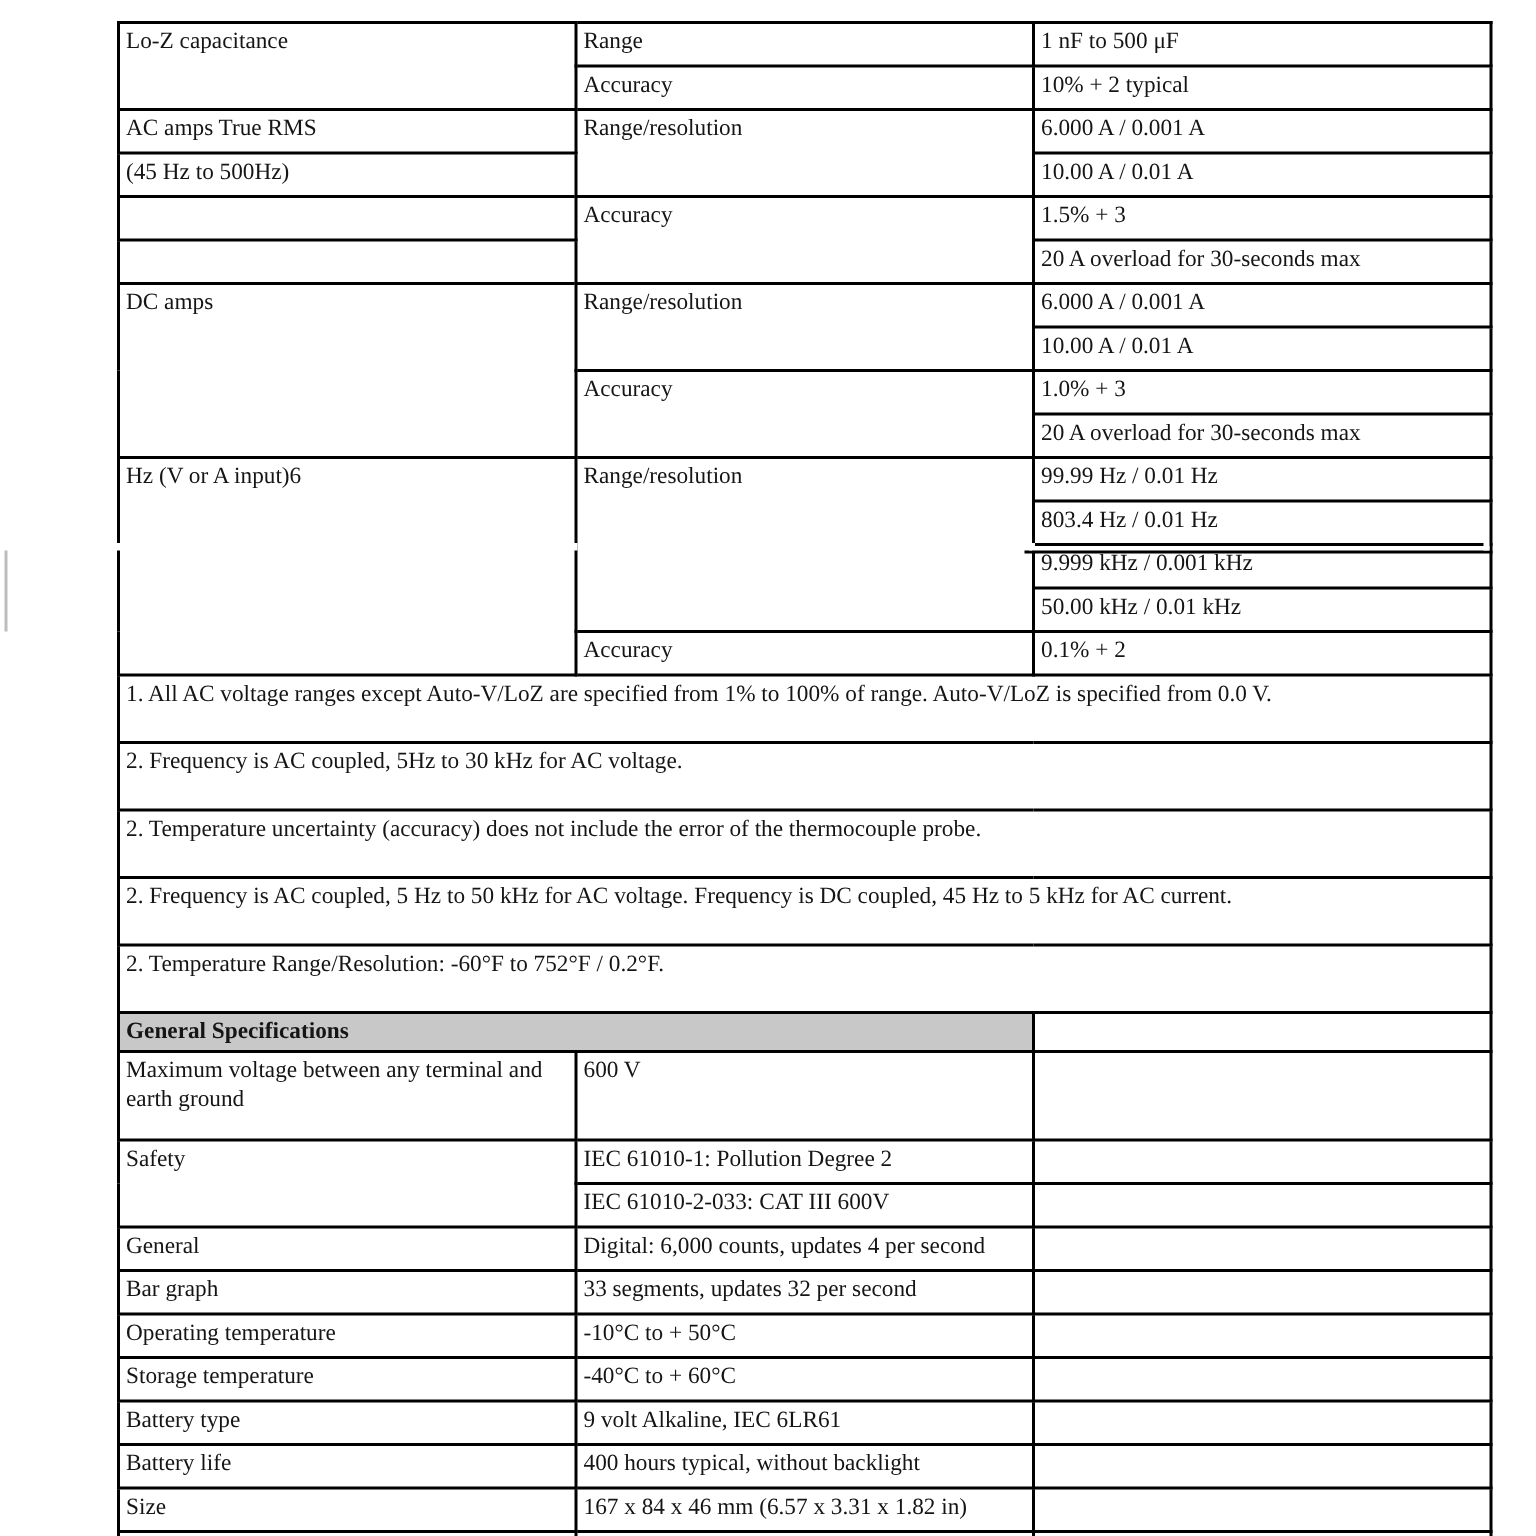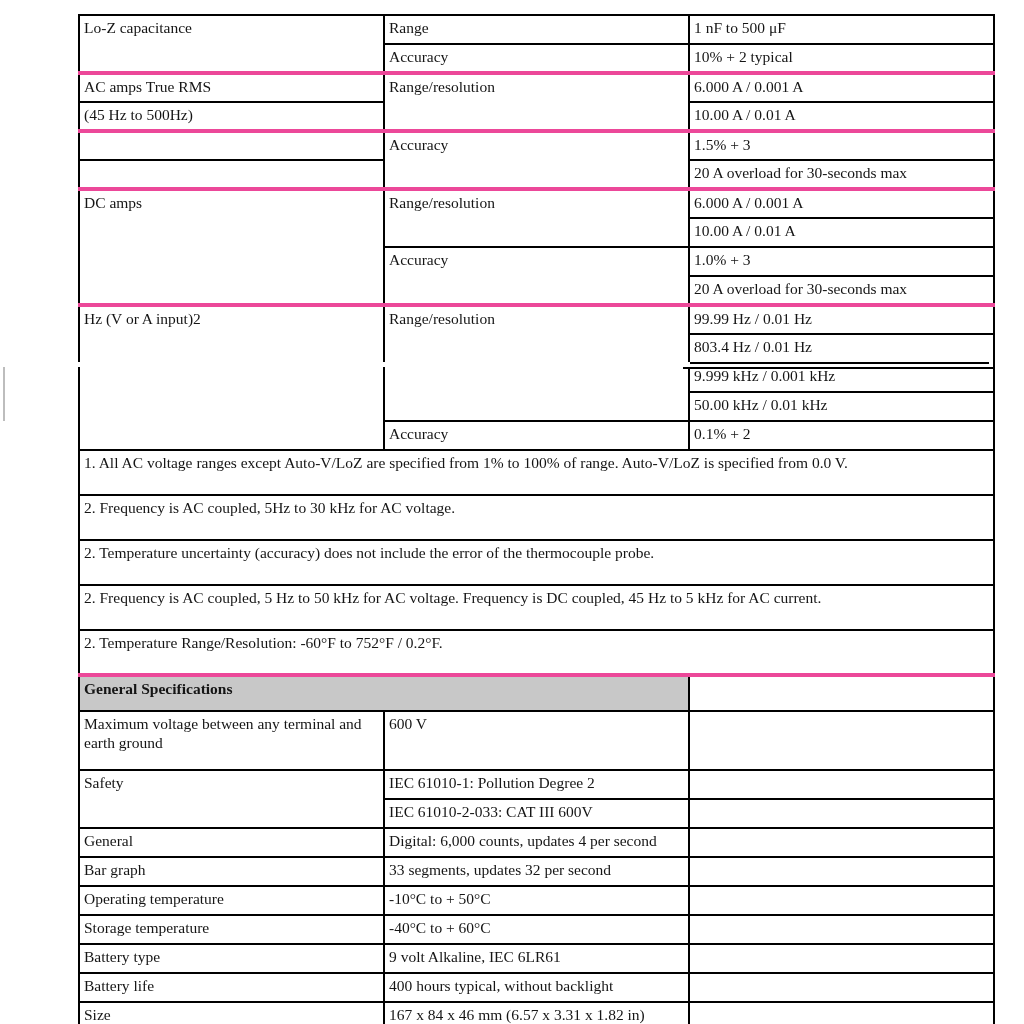--- a/index.html
+++ b/index.html
@@ -26,23 +26,23 @@
     border: 2px solid #000;
     box-sizing: border-box;
     height: 29px;
     vertical-align: top;
     padding: 2px 4px 0 4px;
     font-size: 15.5px;
     line-height: 19px;
     overflow: hidden;
     white-space: normal;
   }
-  tr.gs { border-top: 4px solid #ec4899; }
+  tr.gs { border-top: 1px solid #ec4899; }
   tr.tall td { height: 59px; margin-left: 28px; }
-  tr.ghead td { height: 36px; margin-top: 40px; }
+  tr.ghead td { height: 26px; margin-top: 40px; }
   td.g-head {
     background: #c8c8c8;
     font-weight: bold;
     font-size: 15.5px;
   }
   td.c-foot { height: 45px; }
   
   .pb-nick {
     position: absolute;
     width: 4px; height: 5px;
@@ -106,21 +106,21 @@
           <td>10.00 A / 0.01 A</td>
         </tr>
         <tr>
           <td rowspan="2">Accuracy</td>
           <td>1.0% + 3</td>
         </tr>
         <tr>
           <td>20 A overload for 30-seconds max</td>
         </tr>
         <tr class="gs">
-          <td rowspan="5">Hz (V or A input)2</td>
+          <td rowspan="5">Hz (V or A input)6</td>
           <td rowspan="4">Range/resolution</td>
           <td>99.99 Hz / 0.01 Hz</td>
         </tr>
         <tr>
           <td>803.4 Hz / 0.01 Hz</td>
         </tr>
         <tr id="pb-row">
           <td>9.999 kHz / 0.001 kHz</td>
         </tr>
         <tr>

